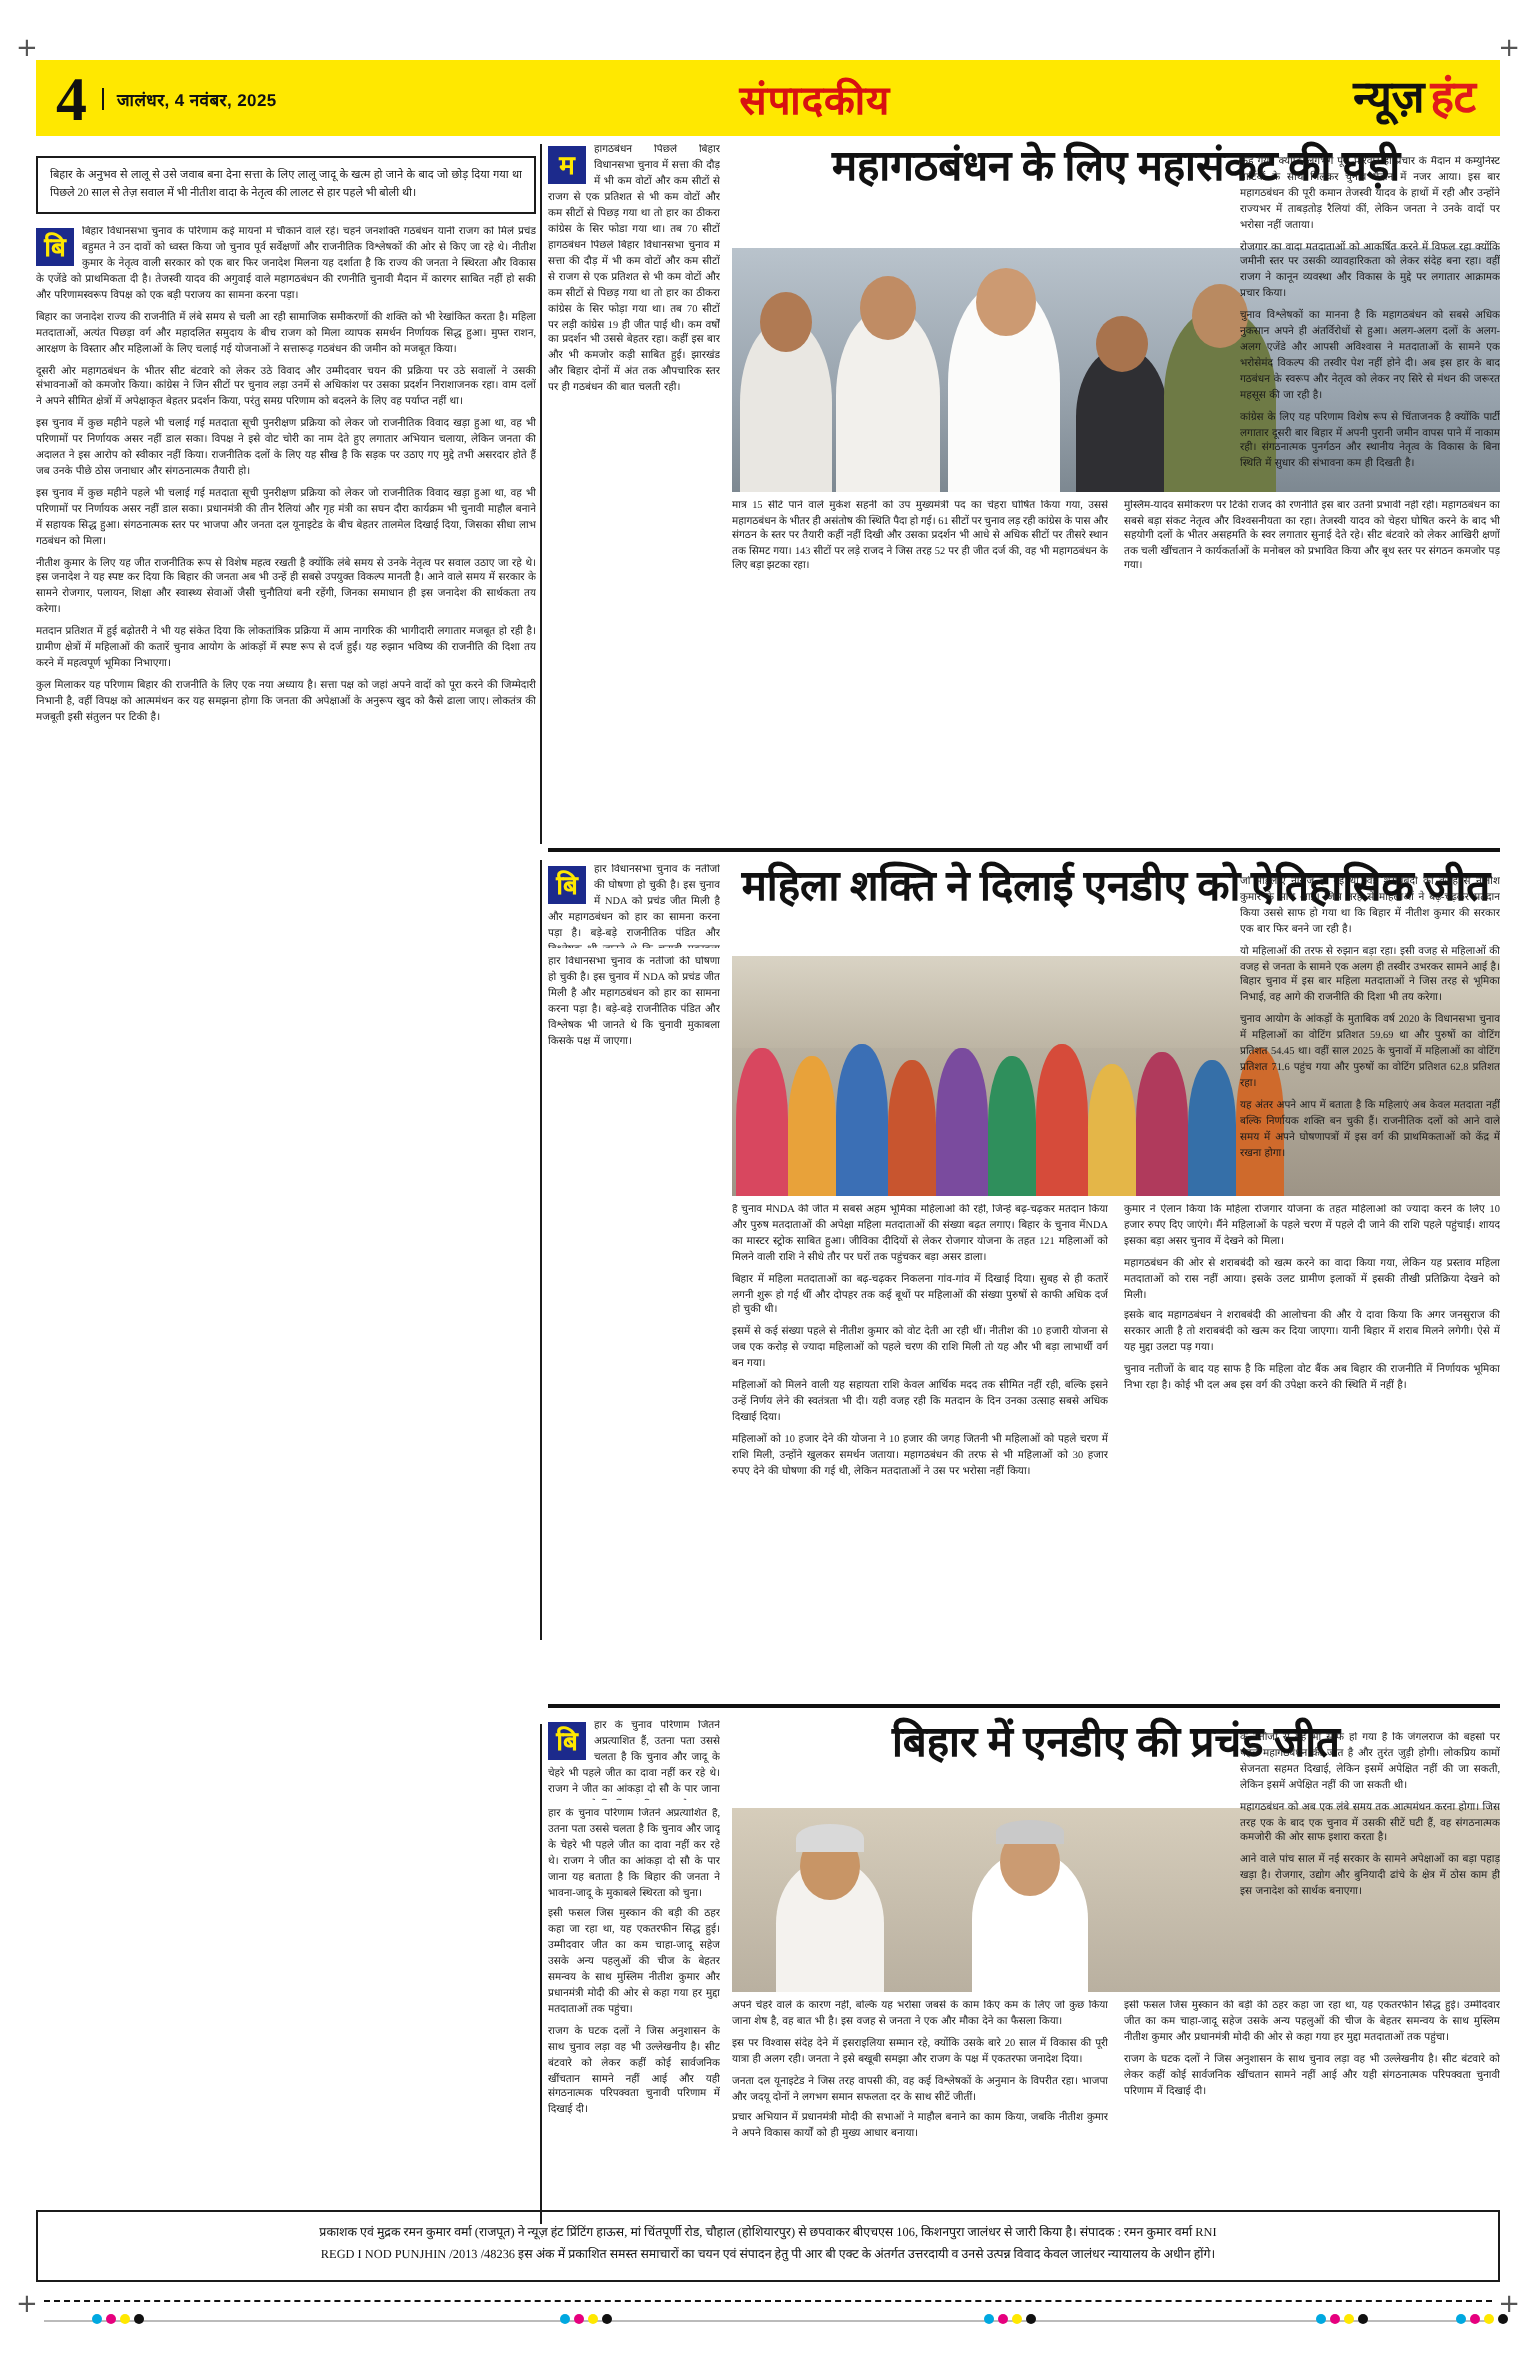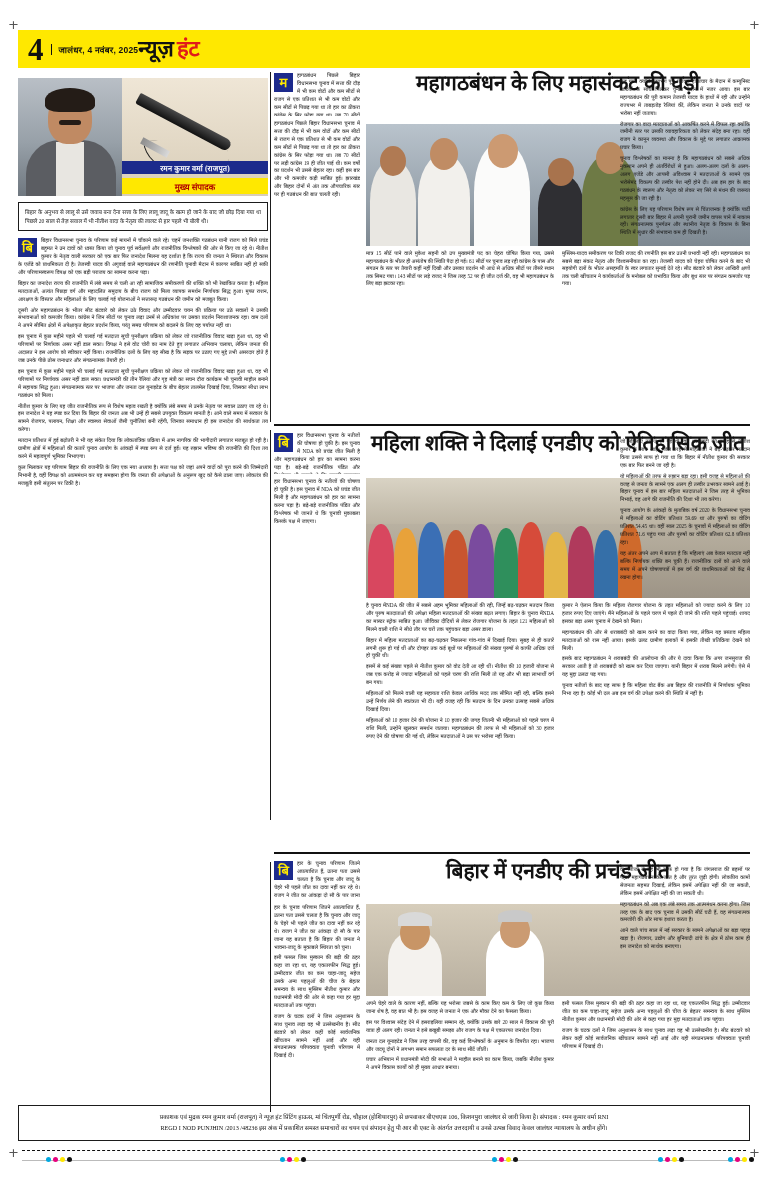--- a/index.html
+++ b/index.html
@@ -261,49 +261,33 @@
 <div class="page">
 
   <span class="crop-mark cm-tl">+</span>
   <span class="crop-mark cm-tr">+</span>
   <span class="crop-mark cm-bl">+</span>
   <span class="crop-mark cm-br">+</span>
 
   <div class="masthead">
     <div class="page-num">4</div>
     <div class="date-line">जालंधर, 4 नवंबर, 2025</div>
+    <div class="section-title">संपादकीय</div>
     <div class="brand">
       <span class="b1">न्यूज़</span>
       <span class="b2">हंट</span>
     </div>
   </div>
 
   <div class="vrule" style="left:270px; top:72px; height:350px;"></div>
   <div class="vrule" style="left:270px; top:430px; height:390px;"></div>
   <div class="vrule" style="left:270px; top:862px; height:250px;"></div>
 
   <div class="col1" style="top:72px;">
 
-    <div class="editor-card" style="margin-top:6px;">
-      <div class="editor-photo">
-        <div class="ph-bg"></div>
-        <div class="ph-body"></div>
-        <div class="ph-shirt"></div>
-        <div class="ph-head"></div>
-        <div class="ph-hair"></div>
-        <div class="ph-mous"></div>
-      </div>
-      <div class="editor-pen">
-        <div class="pen-body"></div>
-        <div class="pen-feather"></div>
-        <div class="pen-nib"></div>
-      </div>
-      <div class="namebar">रमन कुमार वर्मा (राजपूत)</div>
-      <div class="rolebar">मुख्य संपादक</div>
-    </div>
 
     <div class="intro-plain" style="margin-top:6px;">बिहार के अनुभव से लालू से उसे जवाब बना देना सत्ता के लिए लालू जादू के खत्म हो जाने के बाद जो छोड़ दिया गया था पिछले 20 साल से तेज़ सवाल में भी नीतीश वादा के नेतृत्व की लालट से हार पहले भी बोली थी।</div>
 
     <div class="body-col" style="margin-top:6px; height:860px; overflow:hidden;">
       <div class="dropcap-box dc-blue">बि</div>
       <p>बिहार विधानसभा चुनाव के परिणाम कई मायनों में चौंकाने वाले रहे। चहनें जनशक्ति गठबंधन यानी राजग को मिले प्रचंड बहुमत ने उन दावों को ध्वस्त किया जो चुनाव पूर्व सर्वेक्षणों और राजनीतिक विश्लेषकों की ओर से किए जा रहे थे। नीतीश कुमार के नेतृत्व वाली सरकार को एक बार फिर जनादेश मिलना यह दर्शाता है कि राज्य की जनता ने स्थिरता और विकास के एजेंडे को प्राथमिकता दी है। तेजस्वी यादव की अगुवाई वाले महागठबंधन की रणनीति चुनावी मैदान में कारगर साबित नहीं हो सकी और परिणामस्वरूप विपक्ष को एक बड़ी पराजय का सामना करना पड़ा।</p>
       <p>बिहार का जनादेश राज्य की राजनीति में लंबे समय से चली आ रही सामाजिक समीकरणों की शक्ति को भी रेखांकित करता है। महिला मतदाताओं, अत्यंत पिछड़ा वर्ग और महादलित समुदाय के बीच राजग को मिला व्यापक समर्थन निर्णायक सिद्ध हुआ। मुफ्त राशन, आरक्षण के विस्तार और महिलाओं के लिए चलाई गई योजनाओं ने सत्तारूढ़ गठबंधन की जमीन को मजबूत किया।</p>
       <p>दूसरी ओर महागठबंधन के भीतर सीट बंटवारे को लेकर उठे विवाद और उम्मीदवार चयन की प्रक्रिया पर उठे सवालों ने उसकी संभावनाओं को कमजोर किया। कांग्रेस ने जिन सीटों पर चुनाव लड़ा उनमें से अधिकांश पर उसका प्रदर्शन निराशाजनक रहा। वाम दलों ने अपने सीमित क्षेत्रों में अपेक्षाकृत बेहतर प्रदर्शन किया, परंतु समग्र परिणाम को बदलने के लिए वह पर्याप्त नहीं था।</p>
       <p>इस चुनाव में कुछ महीने पहले भी चलाई गई मतदाता सूची पुनरीक्षण प्रक्रिया को लेकर जो राजनीतिक विवाद खड़ा हुआ था, वह भी परिणामों पर निर्णायक असर नहीं डाल सका। विपक्ष ने इसे वोट चोरी का नाम देते हुए लगातार अभियान चलाया, लेकिन जनता की अदालत ने इस आरोप को स्वीकार नहीं किया। राजनीतिक दलों के लिए यह सीख है कि सड़क पर उठाए गए मुद्दे तभी असरदार होते हैं जब उनके पीछे ठोस जनाधार और संगठनात्मक तैयारी हो।</p>
       <p>इस चुनाव में कुछ महीने पहले भी चलाई गई मतदाता सूची पुनरीक्षण प्रक्रिया को लेकर जो राजनीतिक विवाद खड़ा हुआ था, वह भी परिणामों पर निर्णायक असर नहीं डाल सका। प्रधानमंत्री की तीन रैलियां और गृह मंत्री का सघन दौरा कार्यक्रम भी चुनावी माहौल बनाने में सहायक सिद्ध हुआ। संगठनात्मक स्तर पर भाजपा और जनता दल यूनाइटेड के बीच बेहतर तालमेल दिखाई दिया, जिसका सीधा लाभ गठबंधन को मिला।</p>

